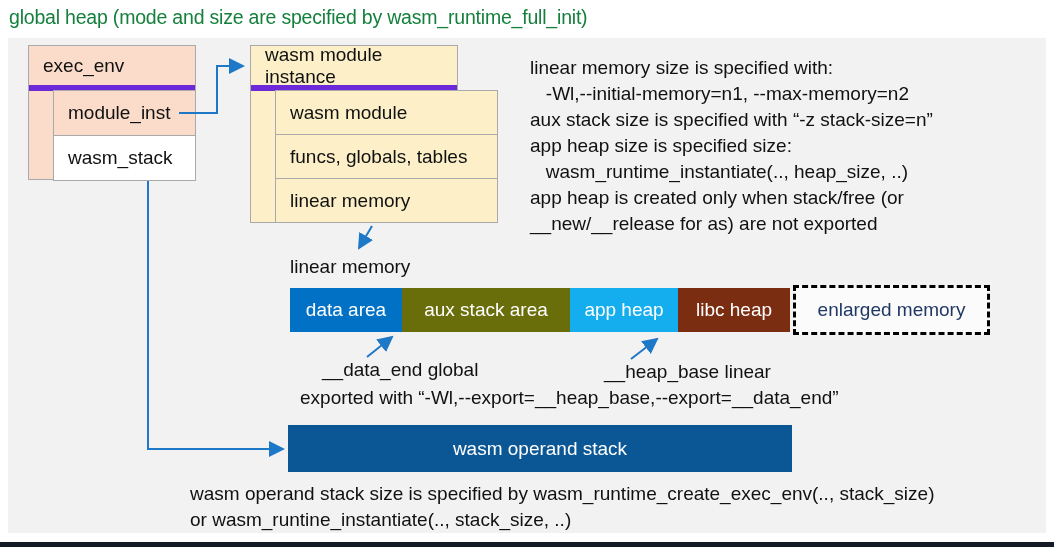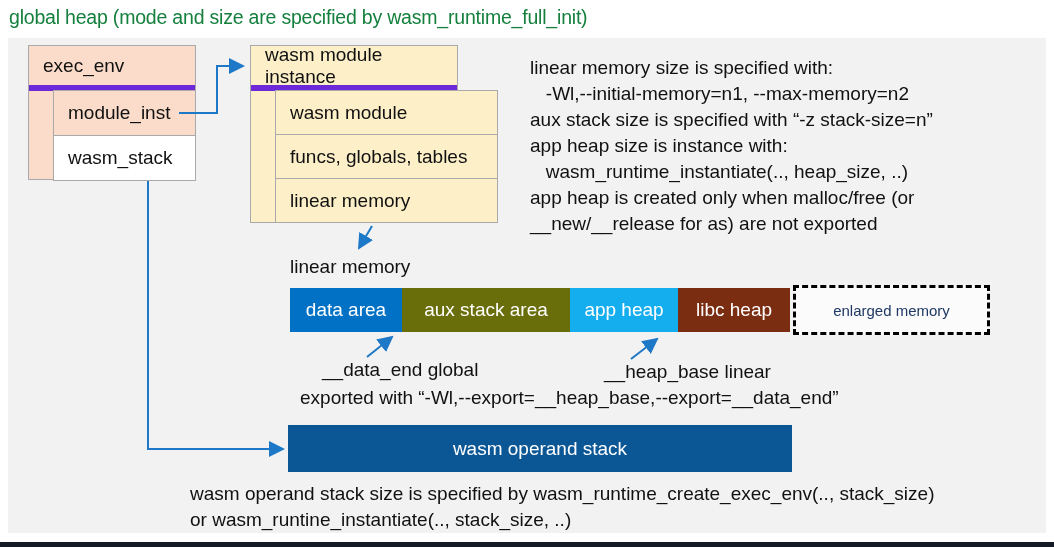--- a/index.html
+++ b/index.html
@@ -60,21 +60,21 @@
   }
   .seg-0 { width: 112px; }
   .seg-1 { width: 168px; }
   .seg-2 { width: 108px; }
   .seg-3 { width: 112px; }
 
   .enlarged {
     position: absolute; left: 793px; top: 285px; width: 197px; height: 50px;
     background: #fbfbfb; border: 3px dashed #000000;
     display: flex; align-items: center; justify-content: center;
-    font-size: 15px; white-space: nowrap;
+    font-size: 19px; white-space: nowrap;
   }
 
   .ann { position: absolute; font-size: 19px; white-space: pre; }
   #ann-data-end  { left: 322px; top: 359px; }
   #ann-heap-base { left: 604px; top: 361px; }
   #ann-exported  { left: 300px; top: 387px; }
 
   .operand-bar {
     position: absolute; left: 288px; top: 425px; width: 504px; height: 47px;
     display: flex; align-items: center; justify-content: center;
@@ -105,23 +105,23 @@
     <div class="box-header">wasm module instance</div>
     <div class="inner-row" id="mi-row-0" style="background-color: rgb(253, 240, 201);">wasm module</div>
     <div class="inner-row" id="mi-row-1" style="background-color: rgb(253, 240, 201);">funcs, globals, tables</div>
     <div class="inner-row" id="mi-row-2" style="background-color: rgb(253, 240, 201);">linear memory</div>
   </div>
 
   <div class="notes-top">
     <div>linear memory size is specified with:</div>
     <div>   -Wl,--initial-memory=n1, --max-memory=n2</div>
     <div>aux stack size is specified with “-z stack-size=n”</div>
-    <div>app heap size is instance with:</div>
+    <div>app heap size is specified size:</div>
     <div>   wasm_runtime_instantiate(.., heap_size, ..)</div>
-    <div>app heap is created only when malloc/free (or</div>
+    <div>app heap is created only when stack/free (or</div>
     <div>__new/__release for as) are not exported</div>
   </div>
 
   <div class="lm-label">linear memory</div>
 
   <div class="lm-bar">
     <div class="lm-seg seg-0" style="background-color: rgb(0, 113, 197);">data area</div>
     <div class="lm-seg seg-1" style="background-color: rgb(106, 110, 10);">aux stack area</div>
     <div class="lm-seg seg-2" style="background-color: rgb(20, 174, 239);">app heap</div>
     <div class="lm-seg seg-3" style="background-color: rgb(123, 45, 18);">libc heap</div>

